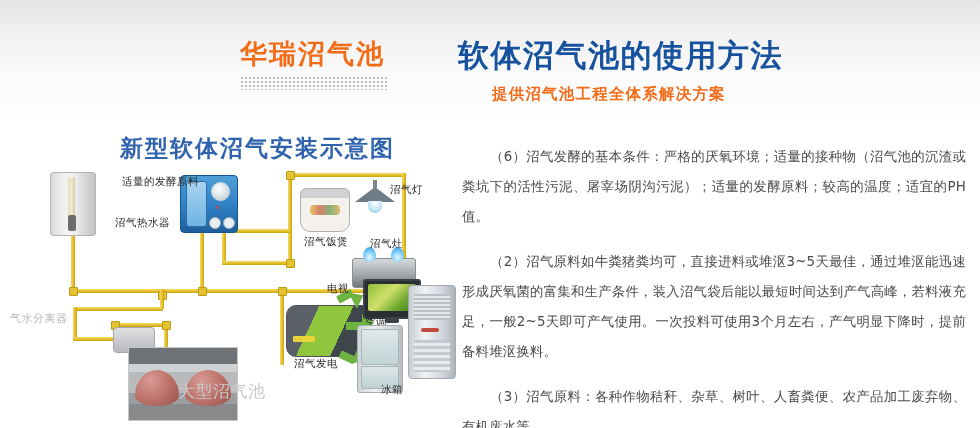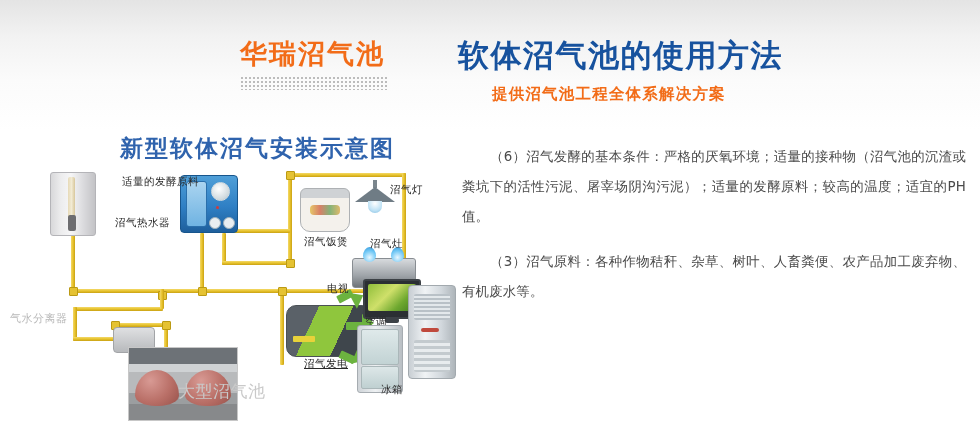--- a/index.html
+++ b/index.html
@@ -197,20 +197,21 @@
     <div class="dotgrid"></div>
   </div>
 
   <div id="headline">
     <div class="main-title">软体沼气池的使用方法</div>
     <div class="sub-title">提供沼气池工程全体系解决方案</div>
   </div>
 
   <div id="article">
     <p>（6）沼气发酵的基本条件：严格的厌氧环境；适量的接种物（沼气池的沉渣或粪坑下的活性污泥、屠宰场阴沟污泥）；适量的发酵原料；较高的温度；适宜的PH值。</p>
+    <p>（2）沼气原料如牛粪猪粪均可，直接进料或堆沤3~5天最佳，通过堆沤能迅速形成厌氧菌的富集和生产条件，装入沼气袋后能以最短时间达到产气高峰，若料液充足，一般2~5天即可产气使用。一次投料可使用3个月左右，产气明显下降时，提前备料堆沤换料。</p>
     <p>（3）沼气原料：各种作物秸秆、杂草、树叶、人畜粪便、农产品加工废弃物、有机废水等。</p>
   </div>
 
   <div id="diagram">
 
     <div class="diagram-title">新型软体沼气安装示意图</div>
 
     <div class="pipe v" style="left:71px;top:110px;width:4px;height:58px;"></div>
     <div class="pipe" style="left:71px;top:164px;width:330px;height:4px;"></div>
     <div class="joint" style="left:69px;top:162px;"></div>
@@ -266,21 +267,21 @@
     </div>
     <div class="dlabel" style="left:390px;top:58px;">沼气灯</div>
 
     <div class="appl stove" style="left:352px;top:133px;">
       <div class="flame" style="left:10px;"></div>
       <div class="flame" style="left:38px;"></div>
     </div>
     <div class="dlabel" style="left:370px;top:112px;">沼气灶</div>
 
     <div class="appl genset" style="left:286px;top:180px;"></div>
-    <div class="dlabel" style="left:304px;top:232px;text-decoration:underline;">沼气发电</div>
+    <div class="dlabel" style="left:294px;top:232px;">沼气发电</div>
 
     <div class="arrow" style="left:338px;top:168px;">
       <div class="arrow-body" style="left:0;top:3px;width:16px;transform:rotate(-28deg);transform-origin:left center;"></div>
       <div class="arrow-head" style="left:14px;top:-4px;transform:rotate(-28deg);"></div>
     </div>
     <div class="arrow" style="left:346px;top:194px;">
       <div class="arrow-body" style="left:0;top:3px;width:18px;"></div>
       <div class="arrow-head" style="left:16px;top:-5px;"></div>
     </div>
     <div class="arrow" style="left:340px;top:222px;">

